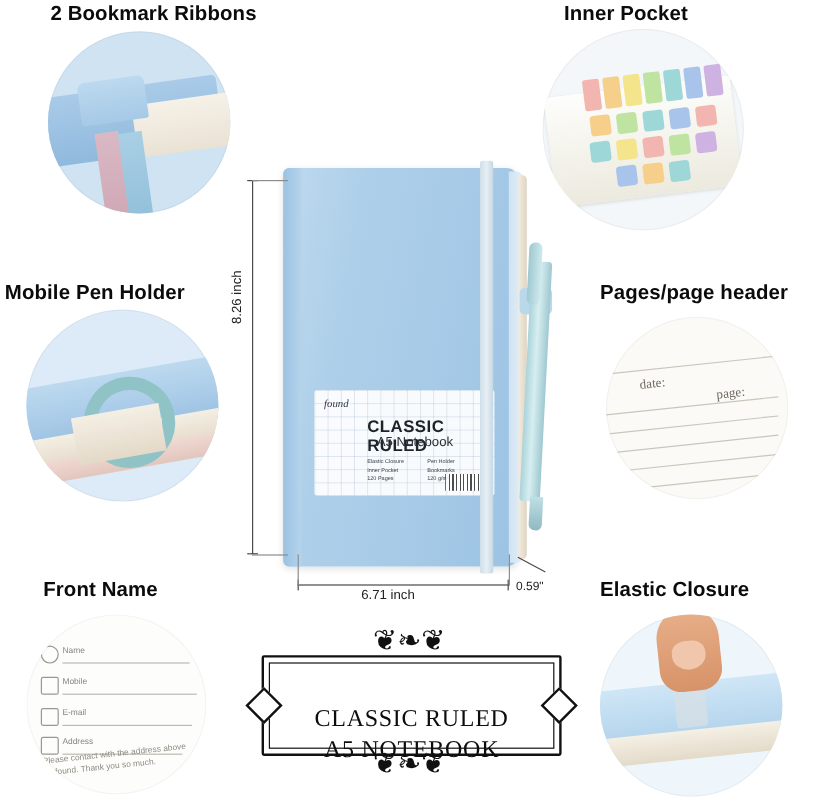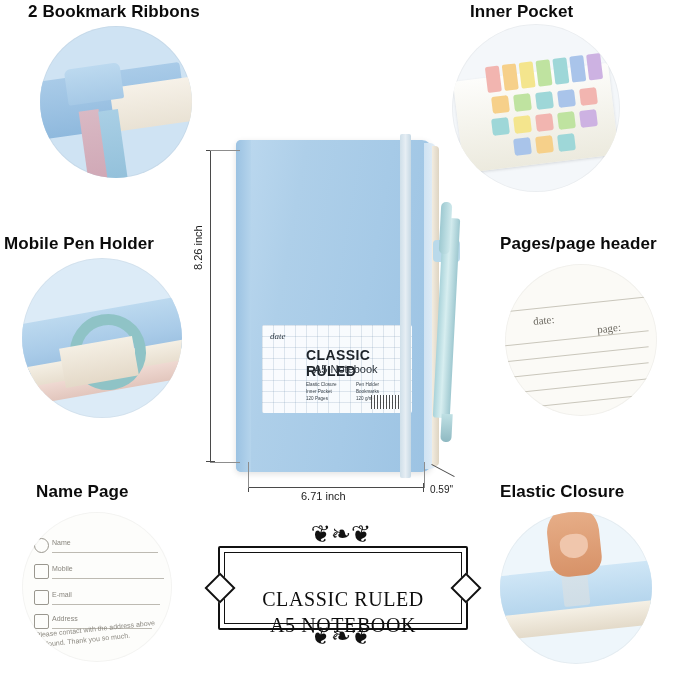--- a/index.html
+++ b/index.html
@@ -288,21 +288,21 @@
   .flourish{
     position:absolute;width:100%;text-align:center;font-size:24px;color:#111;
     line-height:1;font-family:"DejaVu Sans",sans-serif;
   }
 </style>
 </head>
 <body>
 
 <div class="stage">
 
-  <div class="lbl" style="left:28px;top:2px;">2 Bookmark Ribbons</div>
+  <div class="lbl" style="left:42px;top:2px;">2 Bookmark Ribbons</div>
 
   <div class="circ c1">
     <div class="book"></div>
     <div class="pages"></div>
     <div class="spinecap"></div>
     <div class="rib-pink"></div>
     <div class="rib-blue"></div>
   </div>
 
   <div class="lbl" style="left:470px;top:2px;">Inner Pocket</div>
@@ -349,21 +349,21 @@
     <div class="ln" style="top:40px;left:-6px;"></div>
     <div class="ln" style="top:74px;left:-6px;"></div>
     <div class="ln" style="top:90px;left:-6px;"></div>
     <div class="ln" style="top:106px;left:-6px;"></div>
     <div class="ln" style="top:122px;left:-6px;"></div>
     <div class="ln" style="top:138px;left:-6px;"></div>
     <div class="dateTxt">date:</div>
     <div class="pageTxt">page:</div>
   </div>
 
-  <div class="lbl" style="left:36px;top:482px;">Name Page</div>
+  <div class="lbl" style="left:36px;top:482px;">Front Name</div>
 
   <div class="circ c5">
     <div class="ficon" style="top:26px;border-radius:50%;"></div>
     <div class="ftxt" style="top:27px;">Name</div>
     <div class="fl" style="top:40px;width:106px;"></div>
 
     <div class="ficon" style="top:52px;"></div>
     <div class="ftxt" style="top:53px;">Mobile</div>
     <div class="fl" style="top:66px;width:112px;"></div>
 
@@ -389,21 +389,21 @@
   </div>
 
   <div class="nb-wrap">
     <div class="nb-body">
       <div class="nb-spine"></div>
       <div class="nb-edge"></div>
       <div class="nb-pagesedge"></div>
 
       <div class="nb-card">
         <div class="grid"></div>
-        <div class="nb-brand">date</div>
+        <div class="nb-brand">found</div>
         <div class="nb-title">CLASSIC RULED</div>
         <div class="nb-sub">A5 Notebook</div>
         <div class="nb-feat">
           <span>Elastic Closure</span>
           <span>Pen Holder</span>
           <span>Inner Pocket</span>
           <span>Bookmarks</span>
           <span>120 Pages</span>
           <span>120 g/m²</span>
         </div>

